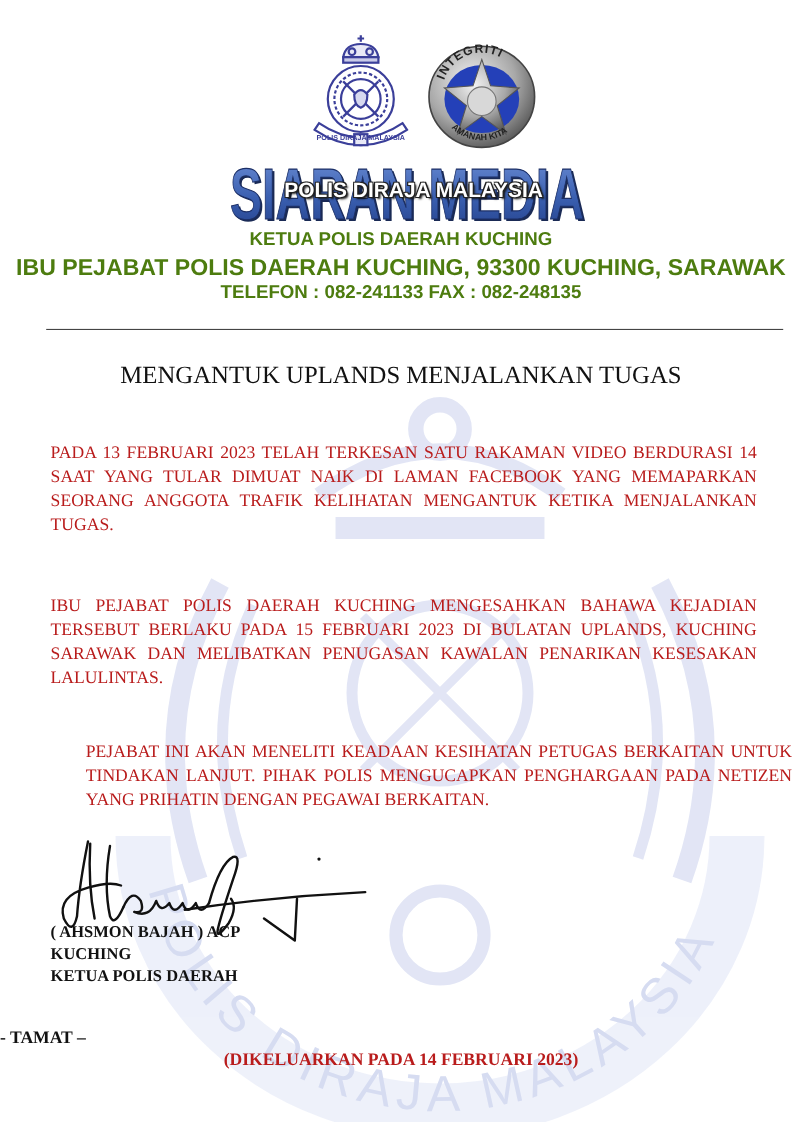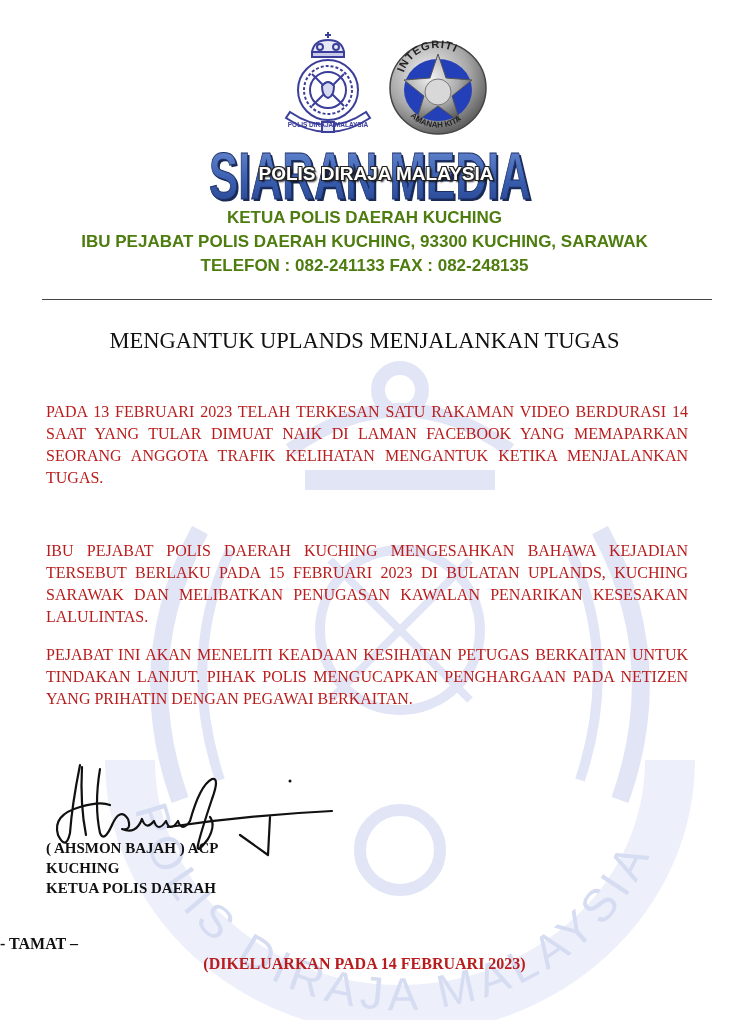--- a/index.html
+++ b/index.html
@@ -13,31 +13,31 @@
   .crest { position: absolute; left: 282px; top: 0; width: 92px; height: 110px; }
   .badge { position: absolute; left: 386px; top: 6px; width: 104px; height: 104px; }
 
   .banner { position: absolute; left: 205px; top: 143px; width: 330px; height: 62px; }
   .banner-big { position: absolute; left: 0; top: 0; width: 330px; height: 62px; }
   .banner-small { position: absolute; left: 46px; top: 19px; width: 250px; height: 24px; font-family: "Liberation Sans", sans-serif; font-weight: 700; font-size: 19px; color: #fff; letter-spacing: 0px; text-align: center; line-height: 24px;
     text-shadow: -1px -1px 0 #222, 1px -1px 0 #222, -1px 1px 0 #222, 1px 1px 0 #222, 2px 2px 2px #111; white-space: nowrap; }
 
   .addr { position: absolute; left: 0; width: 729px; text-align: center; font-family: "Liberation Sans", sans-serif; font-weight: 700; color: #4d7c0f; white-space: nowrap; }
   .addr1 { top: 208px; font-size: 17px; }
-  .addr2 { top: 232px; font-size: 17px; }
+  .addr2 { top: 232px; font-size: 21px; }
   .addr3 { top: 256px; font-size: 17px; }
 
   .rule { position: absolute; left: 42px; top: 299px; width: 670px; height: 0; border-top: 1.5px solid #444; }
 
   .title { position: absolute; left: 0; top: 328px; width: 729px; text-align: center; font-size: 22.5px; line-height: 26px; color: #111; }
 
   .para { position: absolute; left: 46px; width: 642px; font-size: 16px; line-height: 22px; text-align: justify; text-align-last: left; color: #b91c1c; }
   .p1 { top: 401px; }
   .p2 { top: 540px; }
-  .p3 { top: 644px; }
+  .p3 { top: 673px; margin-left: 32px; }
 
   .signature { position: absolute; left: 50px; top: 755px; width: 290px; height: 105px; }
   .signer { position: absolute; left: 46px; top: 838px; font-weight: 700; font-size: 15px; line-height: 20px; color: #111; }
 
   .tamat { position: absolute; left: 0; top: 934px; width: 632px; text-align: left; font-weight: 700; font-size: 16px; line-height: 20px; color: #111; }
   .issued { position: absolute; left: 0; top: 954px; width: 729px; text-align: center; font-weight: 700; font-size: 16px; line-height: 20px; color: #b91c1c; }
 </style>
 </head>
 <body>
 

